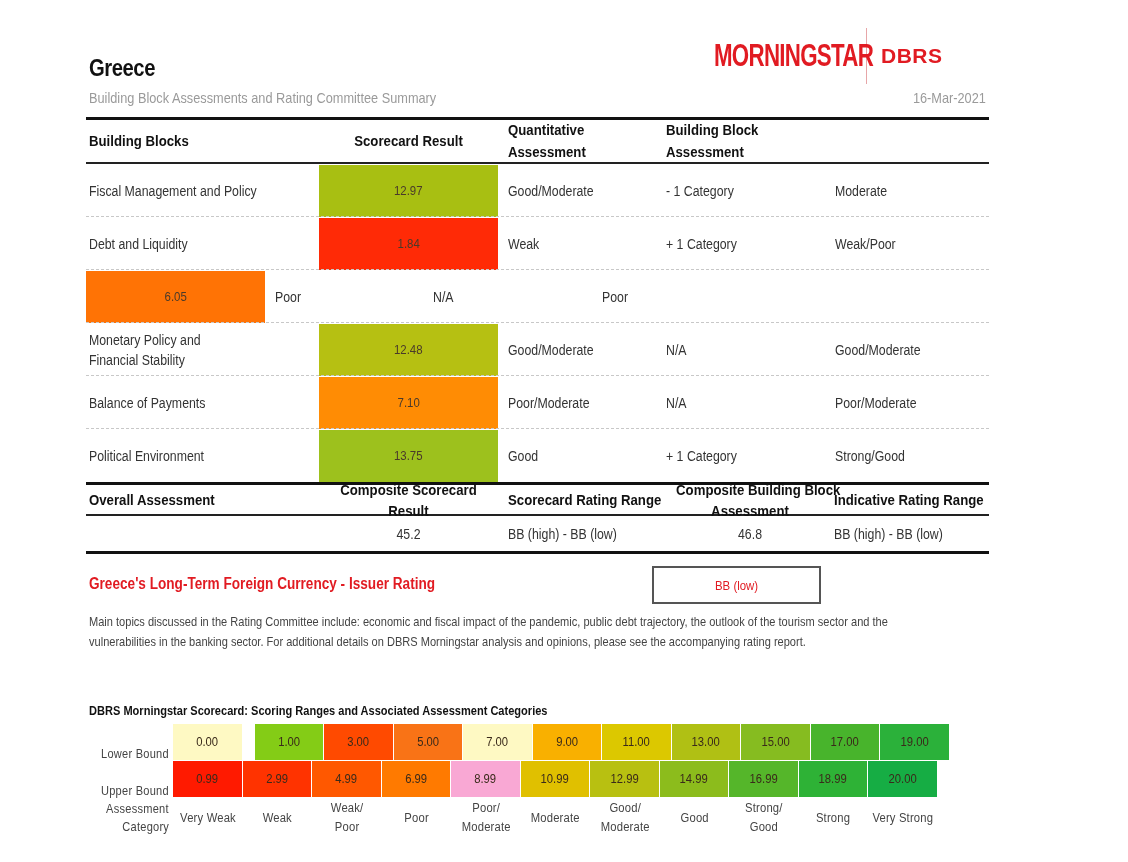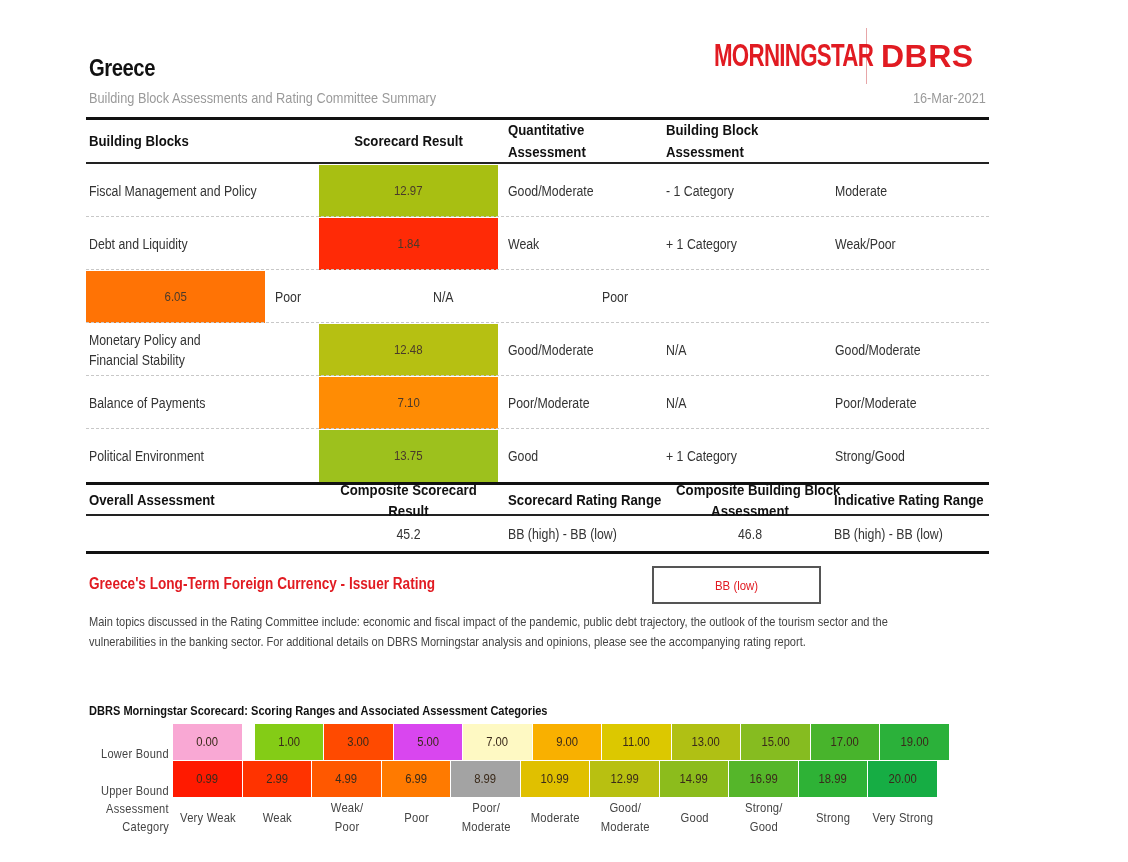--- a/index.html
+++ b/index.html
@@ -6,21 +6,21 @@
   html, body { width: 1128px; height: 862px; background: #ffffff; overflow: hidden; }
   body { position: relative; font-family: "Liberation Sans", sans-serif; color: #222; }
 
   
   .title { position: absolute; left: 89px; top: 55px; font-size: 23px; font-weight: bold; color: #111; letter-spacing: -0.5px; transform: scaleX(0.88); transform-origin: left; }
   .subtitle { position: absolute; left: 89px; top: 89px; font-size: 15px; color: #9a9a9a; transform: scaleX(0.85); transform-origin: left; white-space: nowrap; }
   .date { position: absolute; right: 142px; top: 89px; font-size: 15px; color: #9a9a9a; transform: scaleX(0.85); transform-origin: right; }
   .logo { position: absolute; left: 714px; top: 30px; height: 52px; display: flex; align-items: center; }
   .logo-ms { font-size: 31px; font-weight: bold; color: #e11b22; letter-spacing: -1px; transform: scaleX(0.72); transform-origin: left; width: 140px; white-space: nowrap; }
   .logo-divider { width: 1px; height: 56px; background: #e7a6a8; margin-left: 12px; margin-right: 14px; }
-  .logo-dbrs { font-size: 32px; font-weight: bold; color: #e11b22; letter-spacing: 0.5px; }
+  .logo-dbrs { font-size: 21px; font-weight: bold; color: #e11b22; letter-spacing: 0.5px; }
 
   
   .main-table { position: absolute; left: 86px; top: 117px; width: 903px; }
   .rule-thick { height: 3px; background: #111; }
   .rule-thin { height: 2px; background: #222; }
   .hdr-row { display: flex; height: 42px; align-items: center; }
   .hdr-cell { font-size: 15px; font-weight: bold; color: #111; line-height: 22px; transform: scaleX(0.88); transform-origin: left; white-space: nowrap; }
   .c1 { width: 233px; padding-left: 3px; }
   .c2 { width: 179px; }
   .c3 { width: 168px; padding-left: 0; }
@@ -247,30 +247,30 @@
     <span>BB (low)</span>
   </div>
 <div class="paragraph">Main topics discussed in the Rating Committee include: economic and fiscal impact of the pandemic, public debt trajectory, the outlook of the tourism sector and the vulnerabilities in the banking sector. For additional details on DBRS Morningstar analysis and opinions, please see the accompanying rating report.</div>
 
 <div class="scale-title">DBRS Morningstar Scorecard: Scoring Ranges and Associated Assessment Categories</div>
 <div class="scale-grid">
   <div class="scale-row">
     <div class="row-label">
         <span>Lower Bound</span>
       </div>
-    <div class="sc" style="background: #f9a8d4;">
+    <div class="sc" style="background: #fef9c3;">
         <span>0.00</span>
       </div>
     <div class="sc" style="background: #84cc16; margin-left: 12px;">
         <span>1.00</span>
       </div>
     <div class="sc" style="background: rgb(255, 74, 0);">
         <span>3.00</span>
       </div>
-    <div class="sc" style="background: #d946ef;">
+    <div class="sc" style="background: #f97316;">
         <span>5.00</span>
       </div>
     <div class="sc" style="background: #fef9c3;">
         <span>7.00</span>
       </div>
     <div class="sc" style="background: rgb(249, 176, 0);">
         <span>9.00</span>
       </div>
     <div class="sc" style="background: rgb(220, 200, 0);">
         <span>11.00</span>
@@ -297,21 +297,21 @@
       </div>
     <div class="sc" style="background: rgb(255, 51, 0);">
         <span>2.99</span>
       </div>
     <div class="sc" style="background: rgb(255, 88, 0);">
         <span>4.99</span>
       </div>
     <div class="sc" style="background: rgb(255, 122, 0);">
         <span>6.99</span>
       </div>
-    <div class="sc" style="background: #a3a3a3;">
+    <div class="sc" style="background: #f9a8d4;">
         <span>8.99</span>
       </div>
     <div class="sc" style="background: rgb(224, 192, 0);">
         <span>10.99</span>
       </div>
     <div class="sc" style="background: rgb(184, 192, 17);">
         <span>12.99</span>
       </div>
     <div class="sc" style="background: rgb(140, 188, 28);">
         <span>14.99</span>

